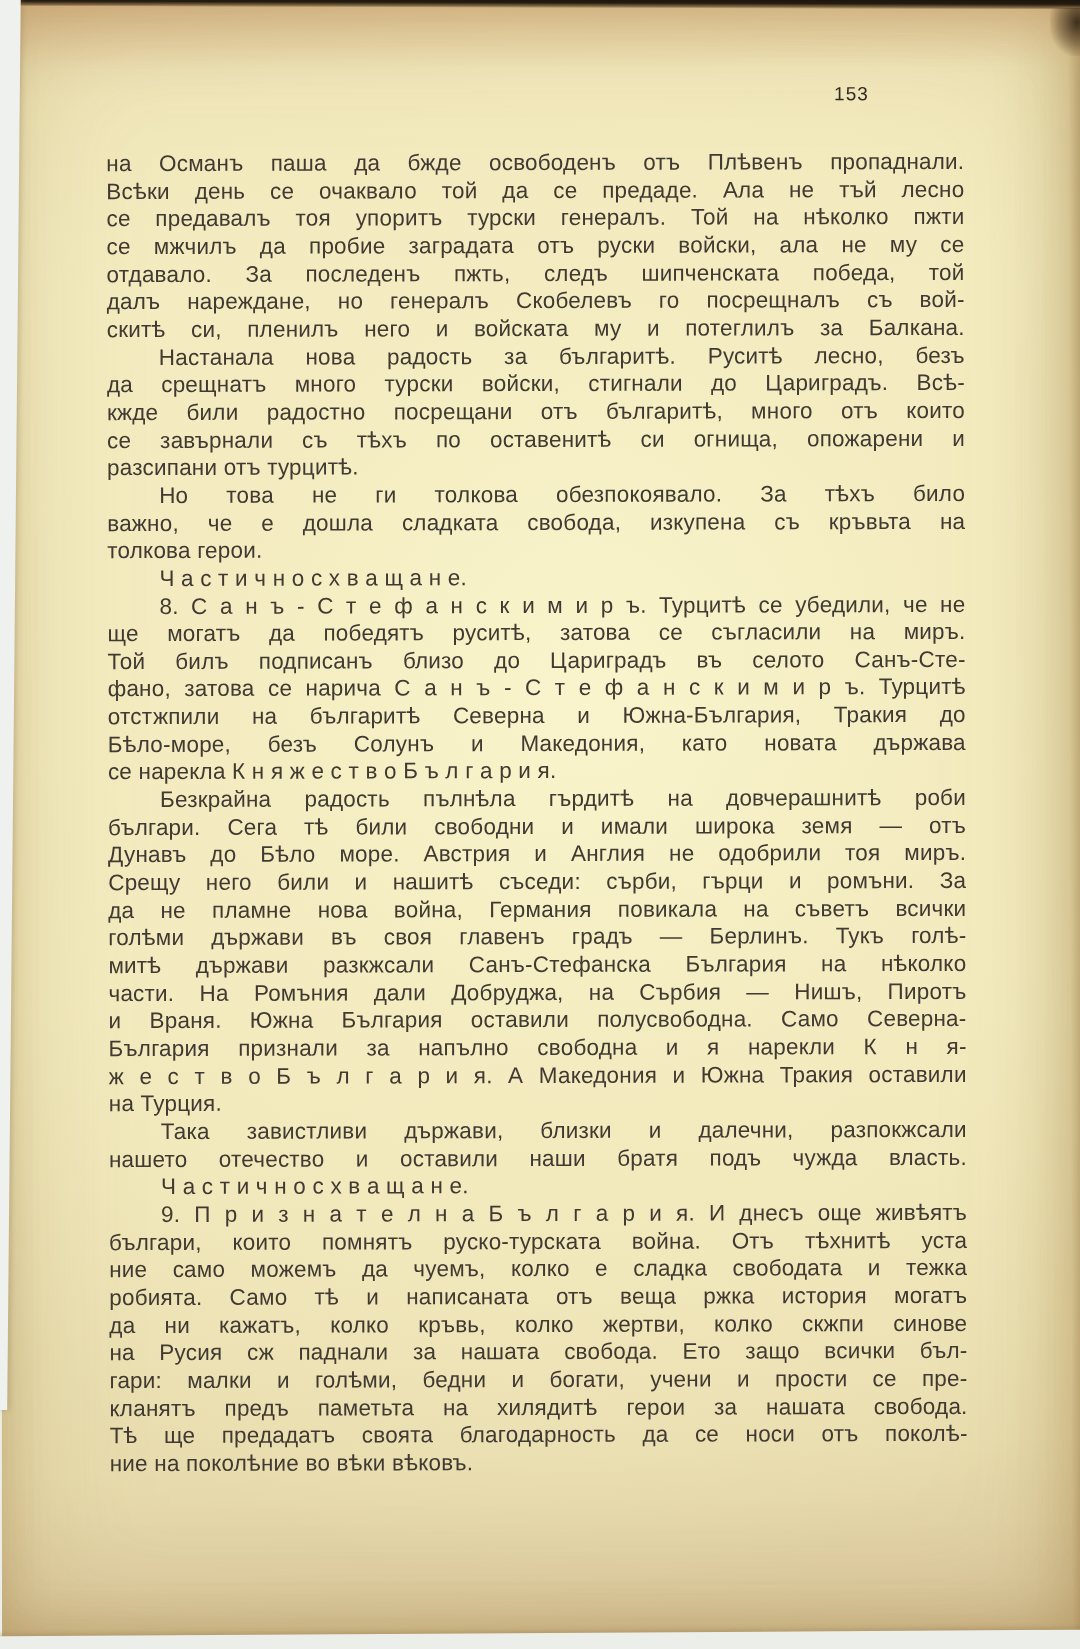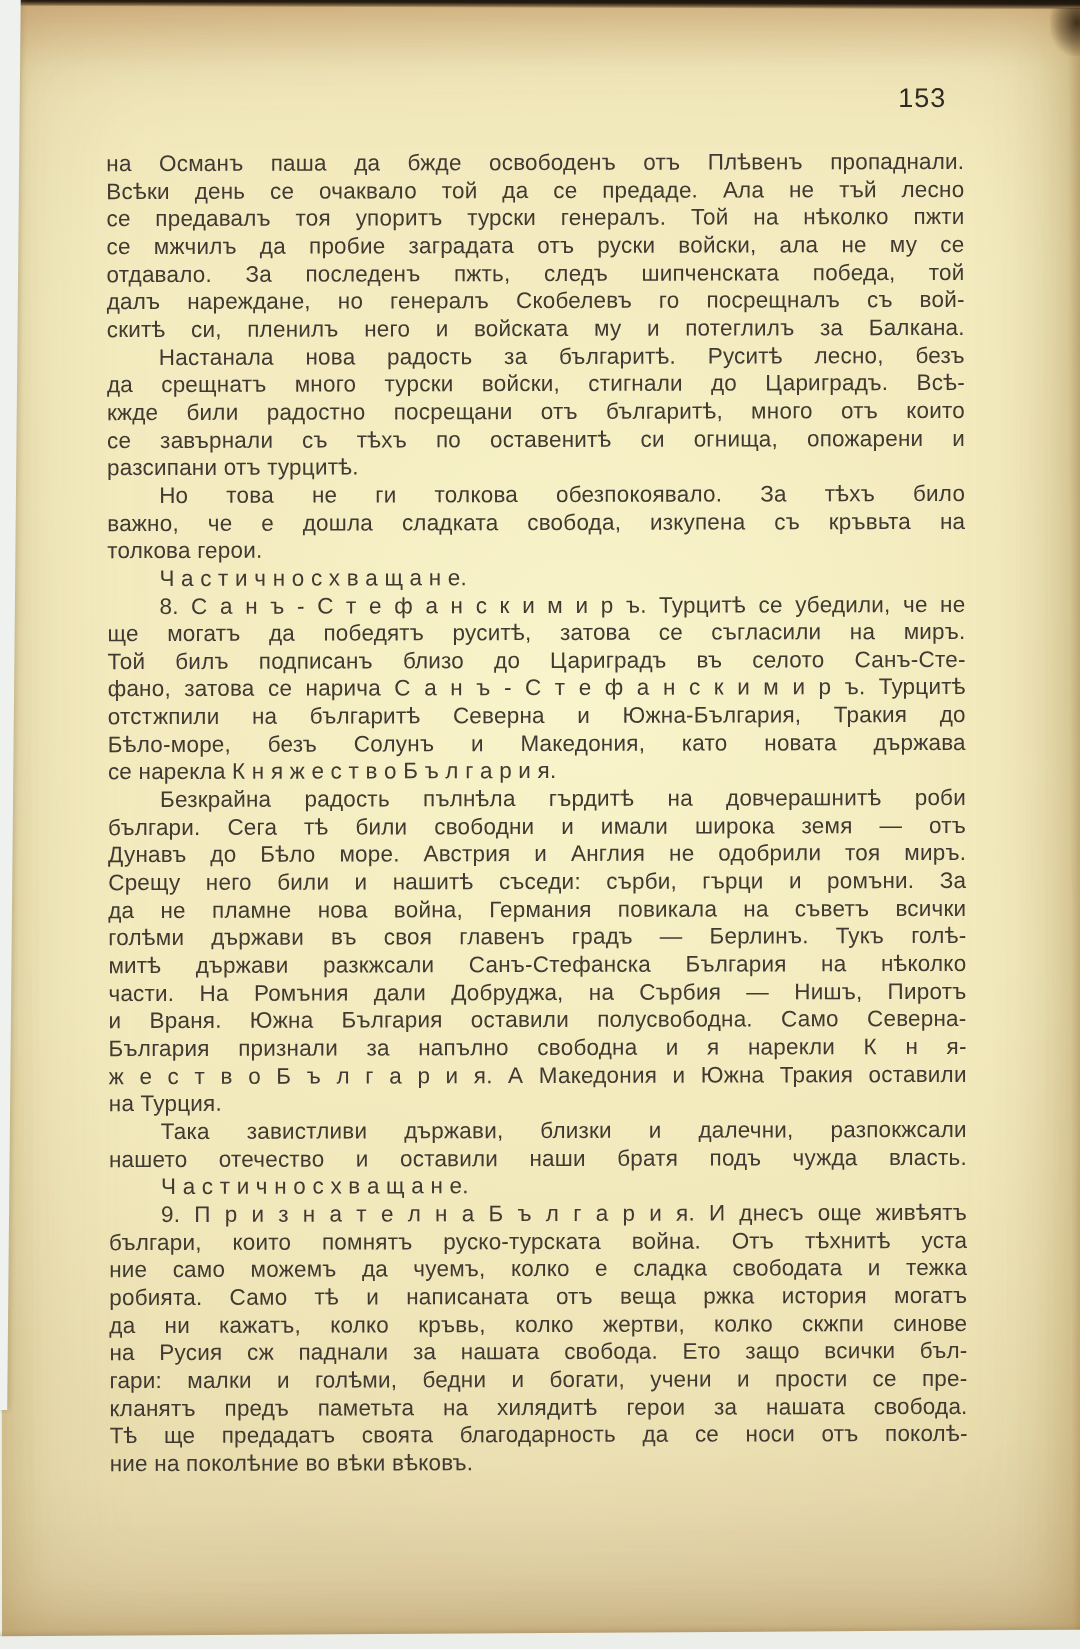--- a/index.html
+++ b/index.html
@@ -55,22 +55,22 @@
     box-shadow:2px 0 5px rgba(120,100,60,.25);
   }
   
   #bottom-strip{
     position:absolute;left:-10px;bottom:-14px;width:1100px;height:30px;
     background:#eceeea;
     transform:rotate(-0.35deg);
     box-shadow:0 -2px 4px rgba(150,125,80,.4);
   }
   #page-number{
-    position:absolute;left:900px;top:84px;
-    font-size:27px;color:#2f2a23;letter-spacing:1px;
+    position:absolute;left:836px;top:84px;
+    font-size:19px;color:#2f2a23;letter-spacing:1px;
   }
   #text-column{
     position:absolute;left:108px;top:149px;width:858px;
     font-size:22.5px;line-height:27.65px;color:#413a32;
     letter-spacing:.2px;
   }
   .line{white-space:nowrap;}
   .line.just{
     white-space:normal;
     text-align:justify;

